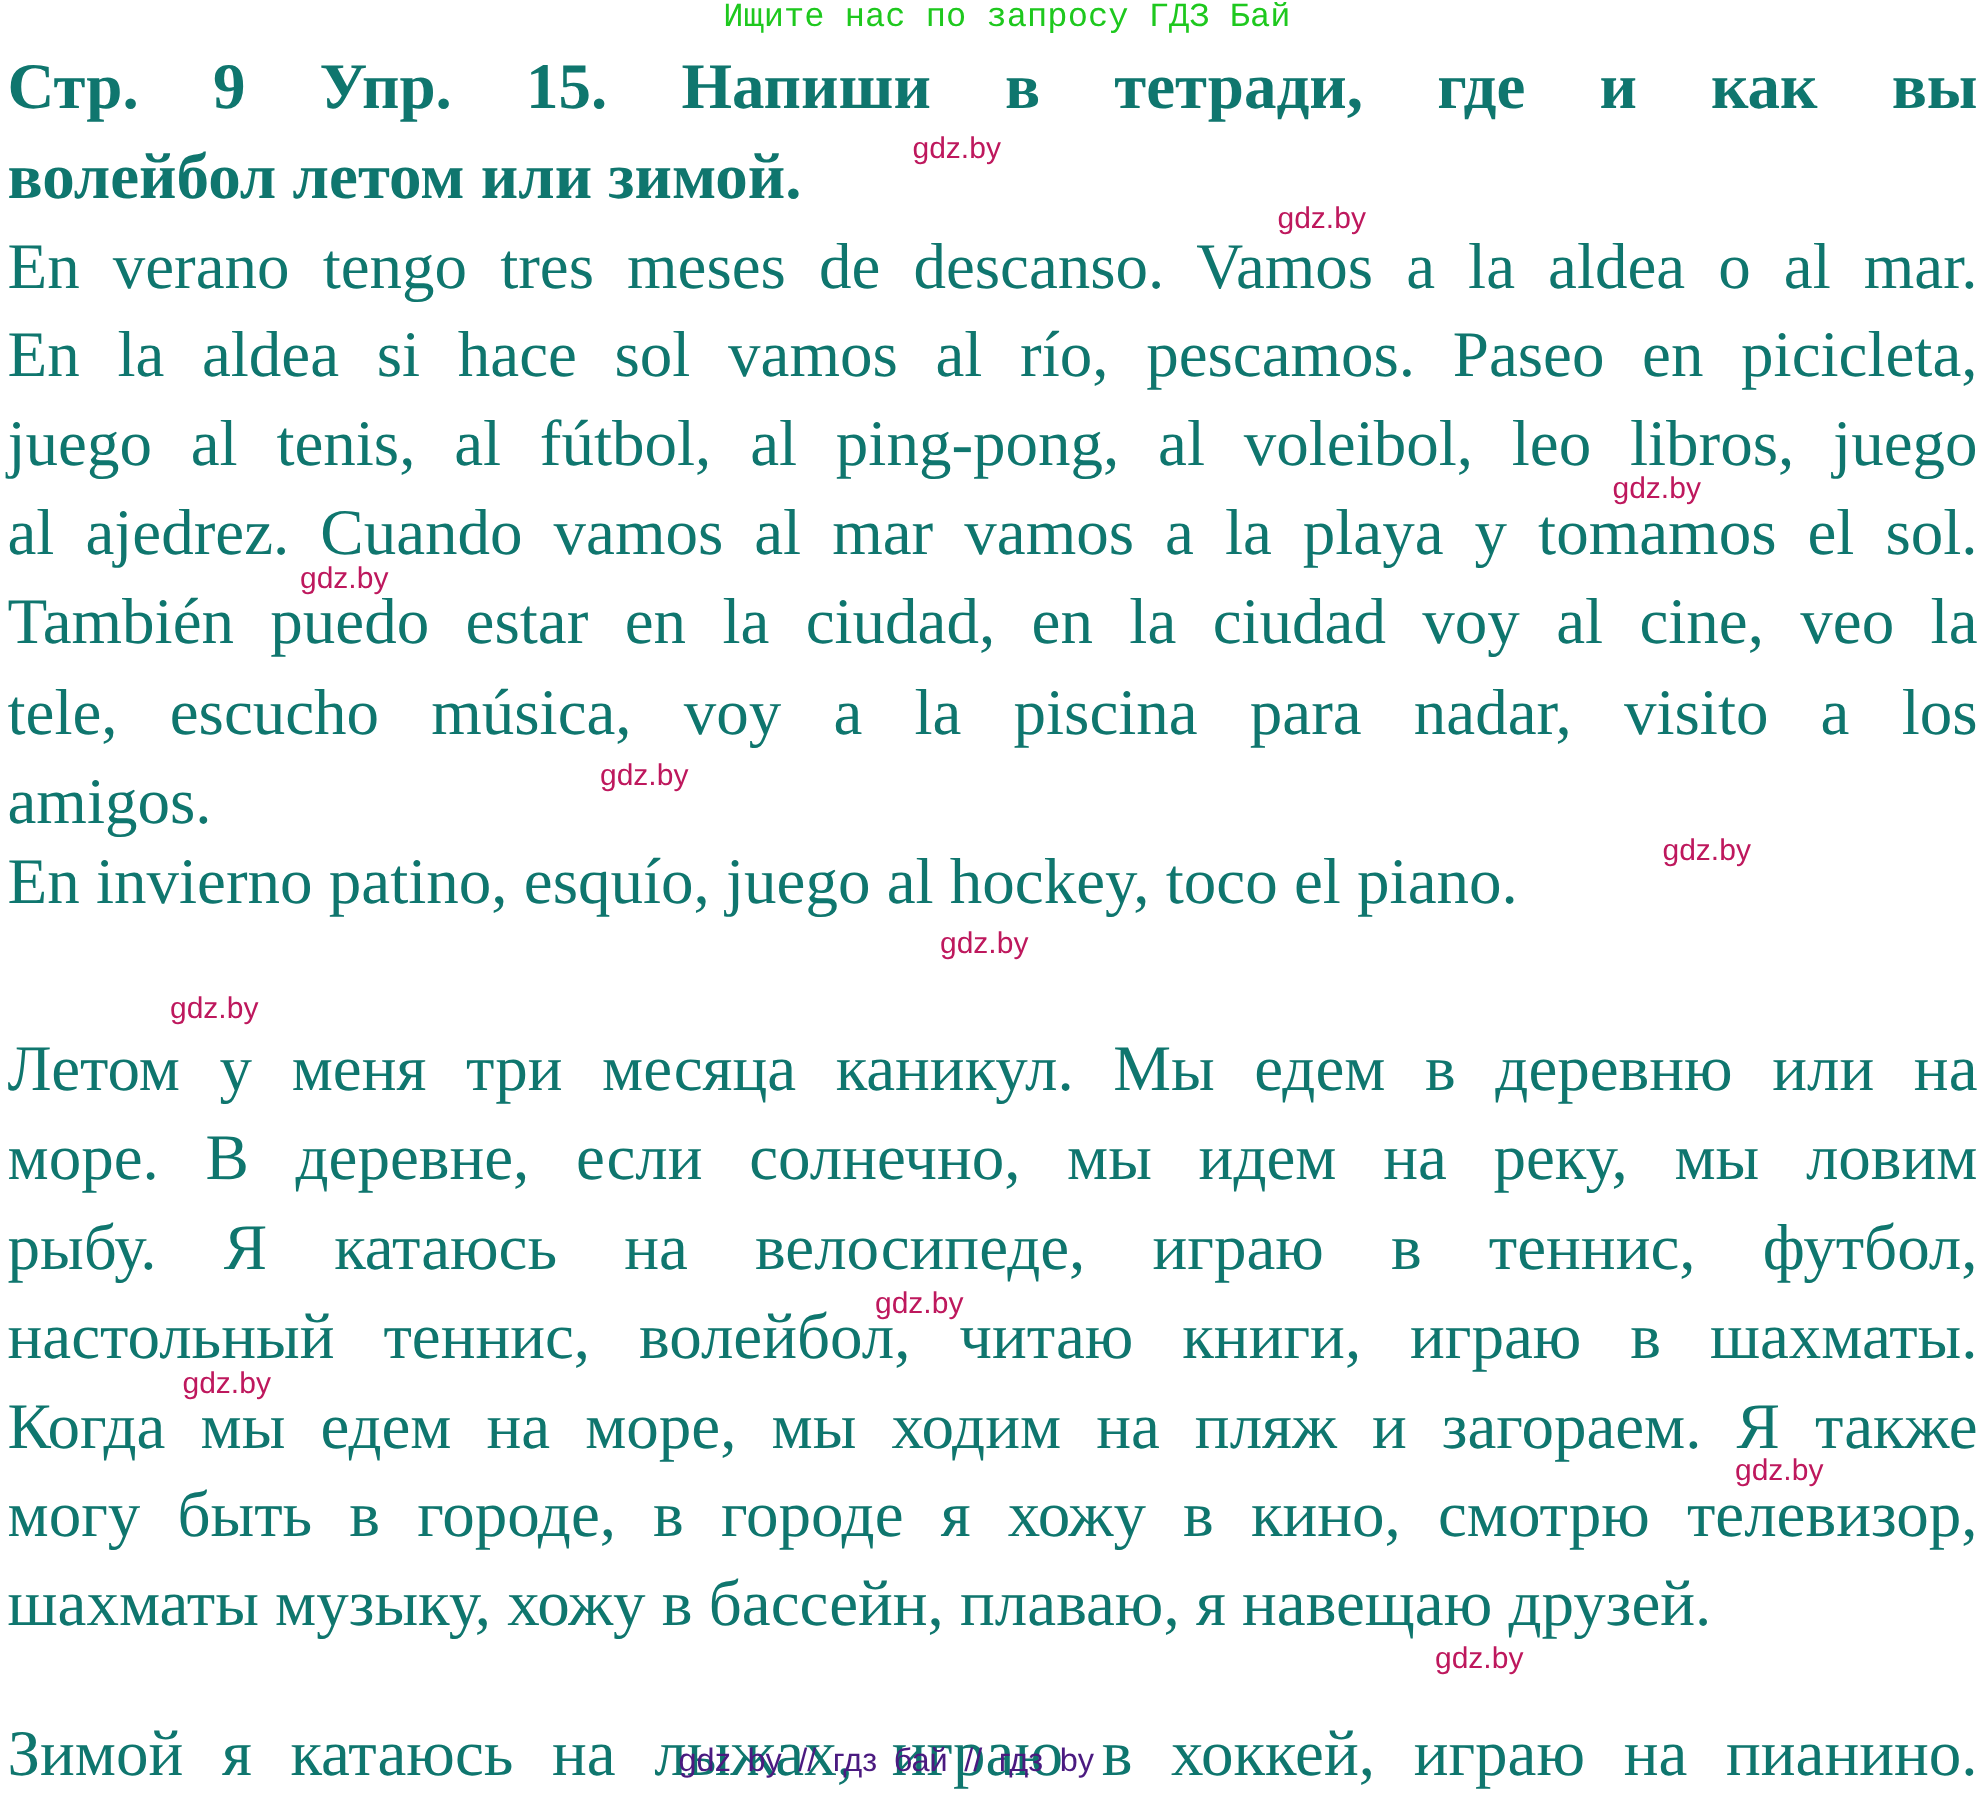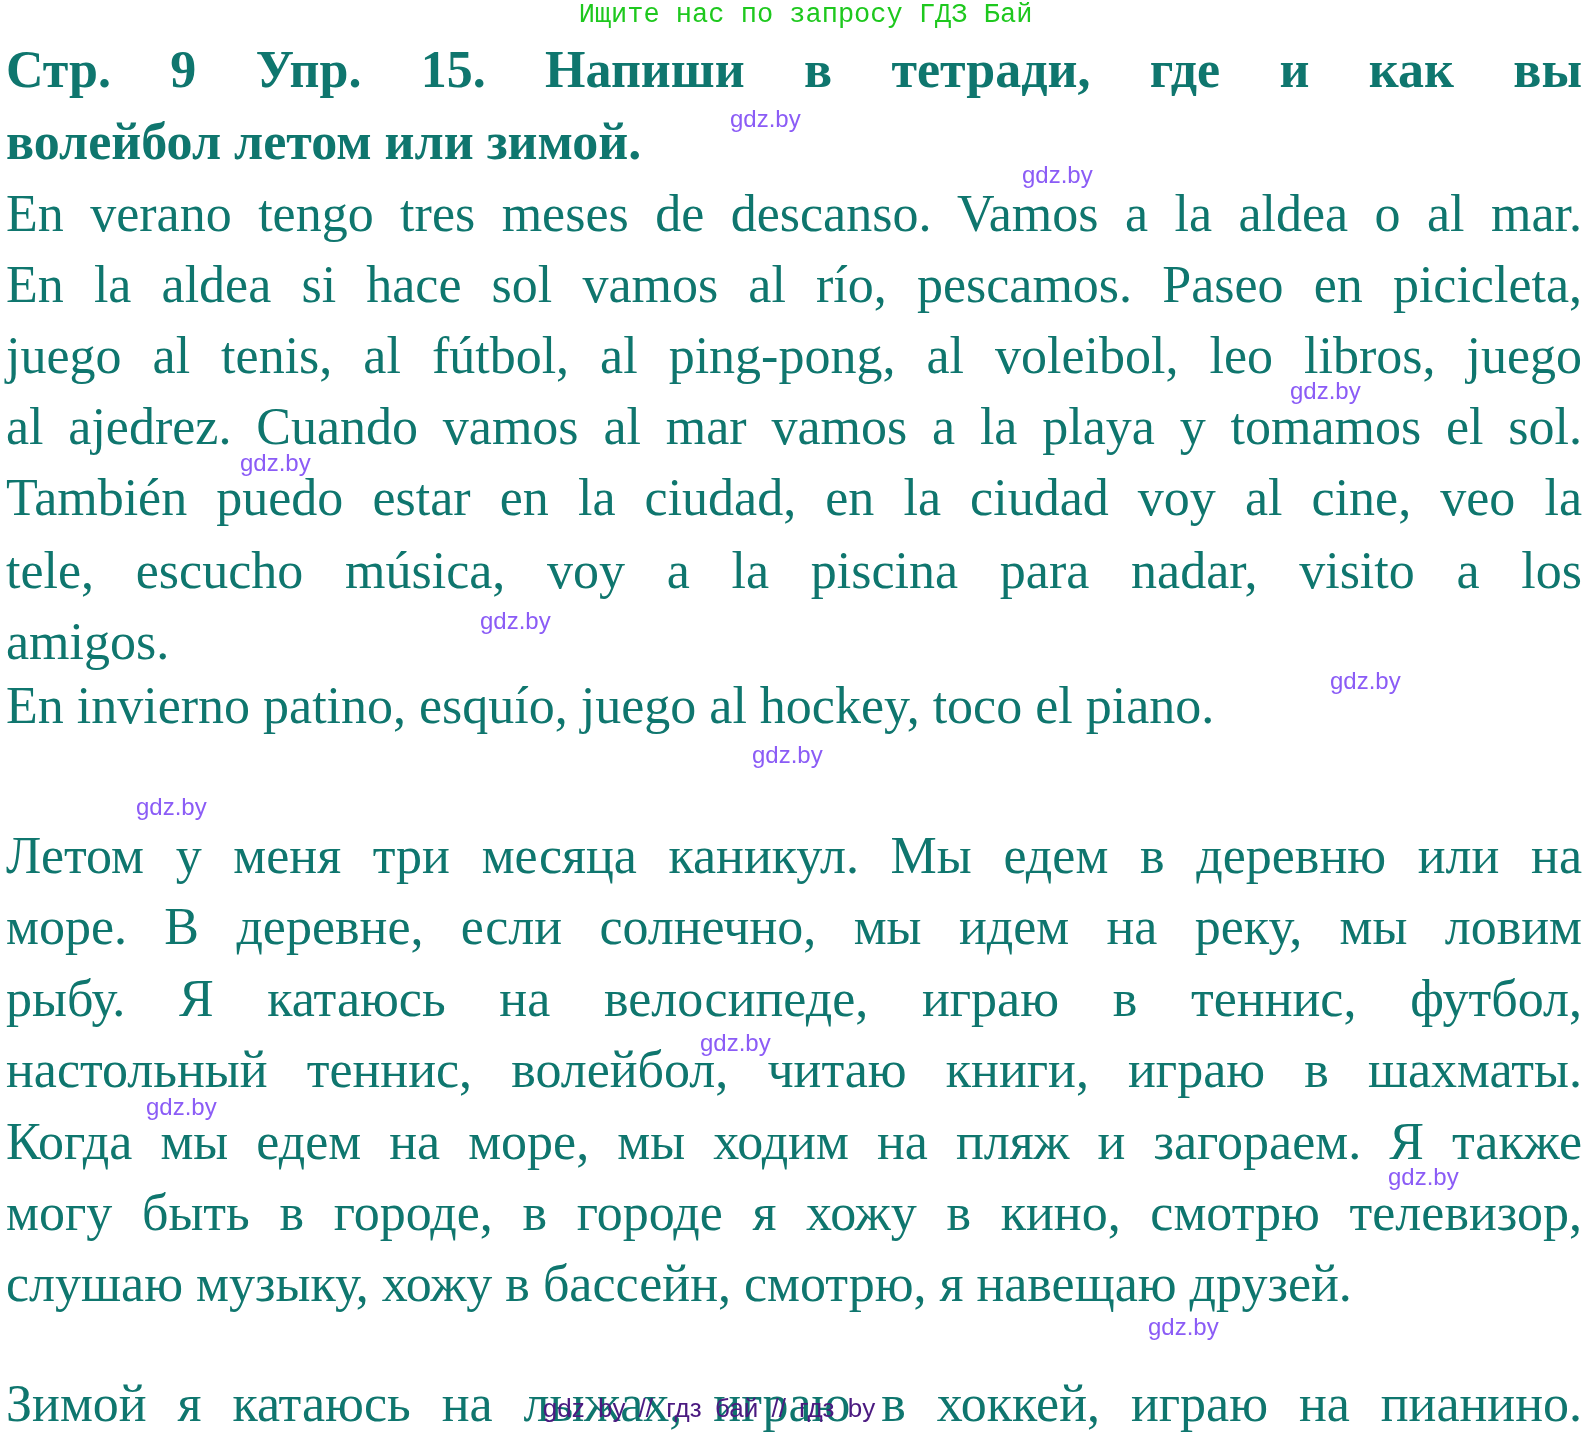--- a/index.html
+++ b/index.html
@@ -11,21 +11,21 @@
     }
     .line {
       position:absolute; left:6px; width:1576px;
       font-family:"Liberation Serif", serif; font-size:52px; color:#0f766e;
       line-height:60px; white-space:nowrap;
     }
     .just { text-align:justify; text-align-last:justify; }
     .heading { font-weight:bold; }
     .wm {
       position:absolute; font-family:"Liberation Sans", sans-serif;
-      font-size:24px; color:#8b5cf6; line-height:26px;
+      font-size:24px; color:#be185d; line-height:26px;
     }
     .footer {
       position:absolute; left:0; top:1393px; width:1418px; text-align:center;
       font-family:"Liberation Sans", sans-serif; font-size:26px; color:#4b1a80;
       line-height:30px; word-spacing:6px;
     }
   </style>
 </head>
 <body>
 
@@ -42,21 +42,21 @@
 <div class="line just" style="top:541px;">tele, escucho música, voy a la piscina para nadar, visito a los</div>
 <div class="line" style="top:612px;">amigos.</div>
 <div class="line" style="top:676px;">En invierno patino, esquío, juego al hockey, toco el piano.</div>
 
 <div class="line just" style="top:826px;">Летом у меня три месяца каникул. Мы едем в деревню или на</div>
 <div class="line just" style="top:897px;">море. В деревне, если солнечно, мы идем на реку, мы ловим</div>
 <div class="line just" style="top:969px;">рыбу. Я катаюсь на велосипеде, играю в теннис, футбол,</div>
 <div class="line just" style="top:1040px;">настольный теннис, волейбол, читаю книги, играю в шахматы.</div>
 <div class="line just" style="top:1112px;">Когда мы едем на море, мы ходим на пляж и загораем. Я также</div>
 <div class="line just" style="top:1183px;">могу быть в городе, в городе я хожу в кино, смотрю телевизор,</div>
-<div class="line" style="top:1254px;">слушаю музыку, хожу в бассейн, смотрю, я навещаю друзей.</div>
+<div class="line" style="top:1254px;">шахматы музыку, хожу в бассейн, плаваю, я навещаю друзей.</div>
 <div class="line just" style="top:1374px;">Зимой я катаюсь на лыжах, играю в хоккей, играю на пианино.</div>
 
 <div class="wm" style="left:730px; top:106px;">gdz.by</div>
 <div class="wm" style="left:1022px; top:162px;">gdz.by</div>
 <div class="wm" style="left:1290px; top:378px;">gdz.by</div>
 <div class="wm" style="left:240px; top:450px;">gdz.by</div>
 <div class="wm" style="left:480px; top:608px;">gdz.by</div>
 <div class="wm" style="left:1330px; top:668px;">gdz.by</div>
 <div class="wm" style="left:752px; top:742px;">gdz.by</div>
 <div class="wm" style="left:136px; top:794px;">gdz.by</div>

